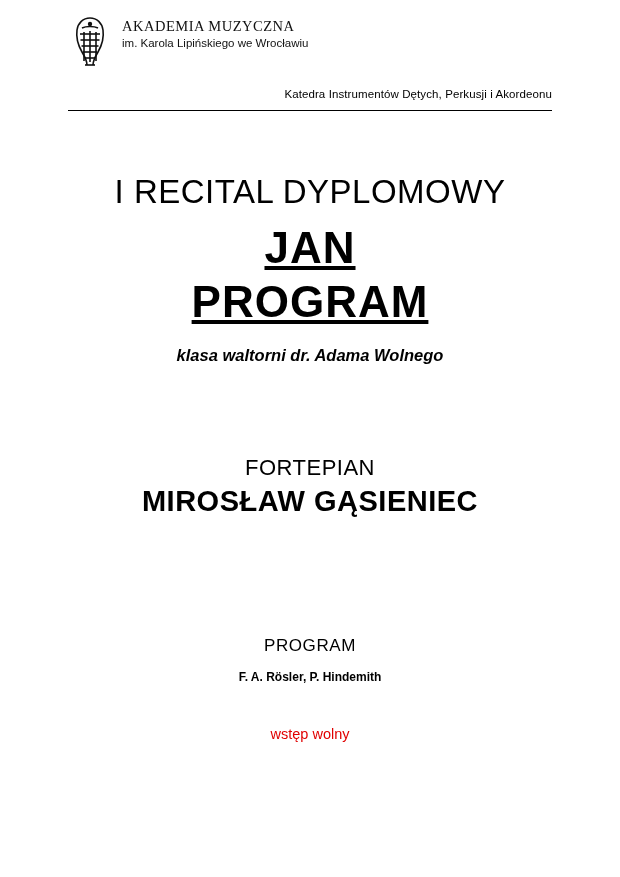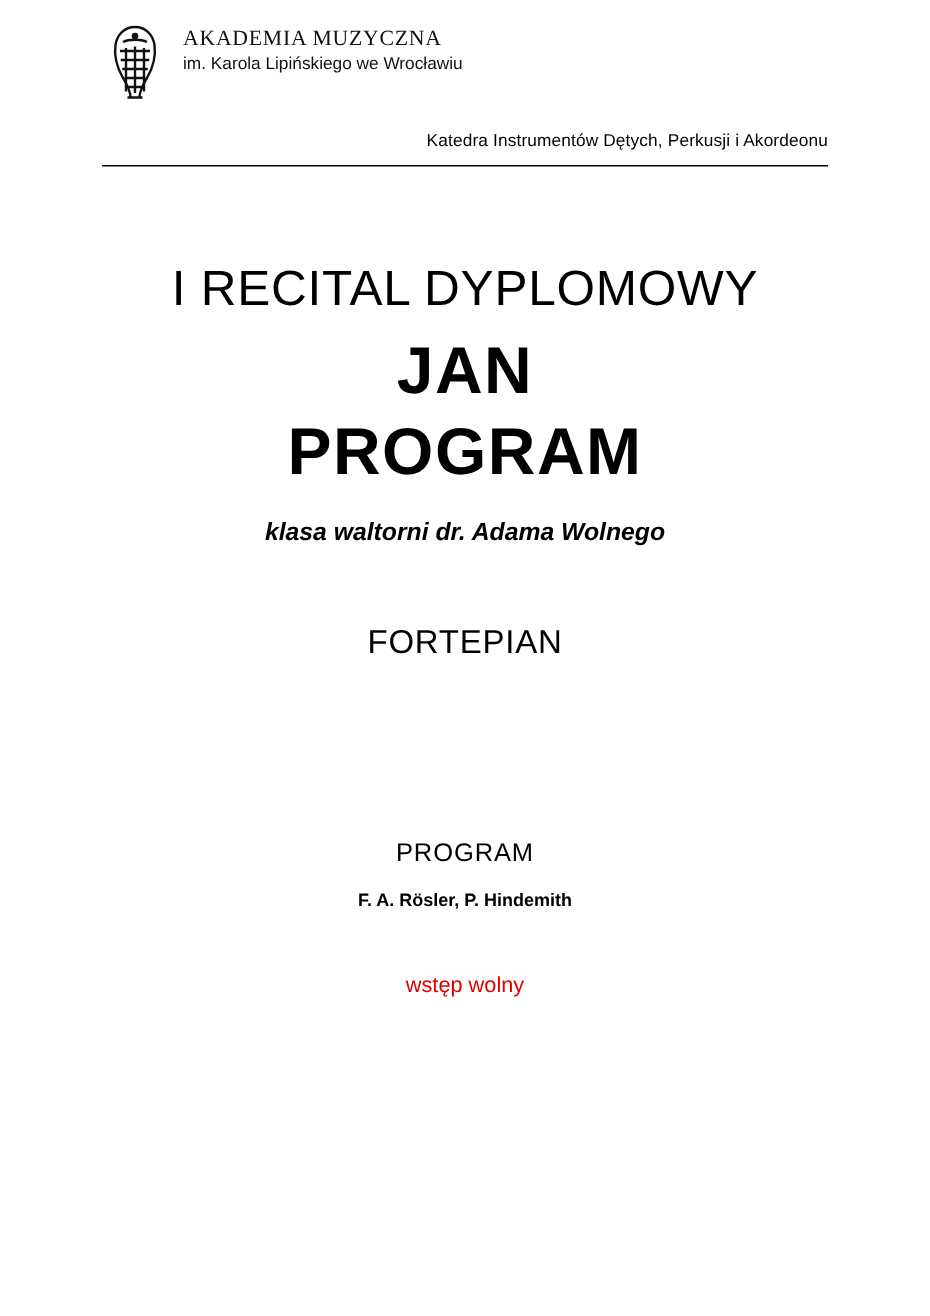--- a/index.html
+++ b/index.html
@@ -90,37 +90,38 @@
     letter-spacing: 0.5px;
     margin-top: 62px;
   }
   .artist-name {
     text-align: center;
     font-size: 44px;
     font-weight: bold;
     letter-spacing: 1px;
     line-height: 1.22;
     margin-top: 10px;
+    text-decoration: underline;
   }
   .artist-name .line2 { display: block; }
 
   .class-info {
     text-align: center;
     font-size: 16.5px;
     font-weight: bold;
     font-style: italic;
     margin-top: 18px;
   }
 
   
   .instrument {
     text-align: center;
     font-size: 22px;
     letter-spacing: 0.5px;
-    margin-top: 50px;
+    margin-top: 90px;
   }
   .accompanist {
     text-align: center;
     font-size: 29px;
     font-weight: bold;
     letter-spacing: 0.5px;
     margin-top: 4px;
   }
 
   
@@ -185,19 +186,20 @@
   <div class="recital-title">I RECITAL DYPLOMOWY</div>
 
   <div class="artist-name">
     <span>JAN</span>
     <span class="line2">PROGRAM</span>
   </div>
 
   <div class="class-info">klasa waltorni dr. Adama Wolnego</div>
 
   <div class="instrument">FORTEPIAN</div>
+  <div class="accompanist">MIROSŁAW GĄSIENIEC</div>
 
   <div class="program-label">PROGRAM</div>
   <div class="program-composers">F. A. Rösler, P. Hindemith</div>
 
   <div class="free-entry">wstęp wolny</div>
 
 </div>
 
 </body></html>

